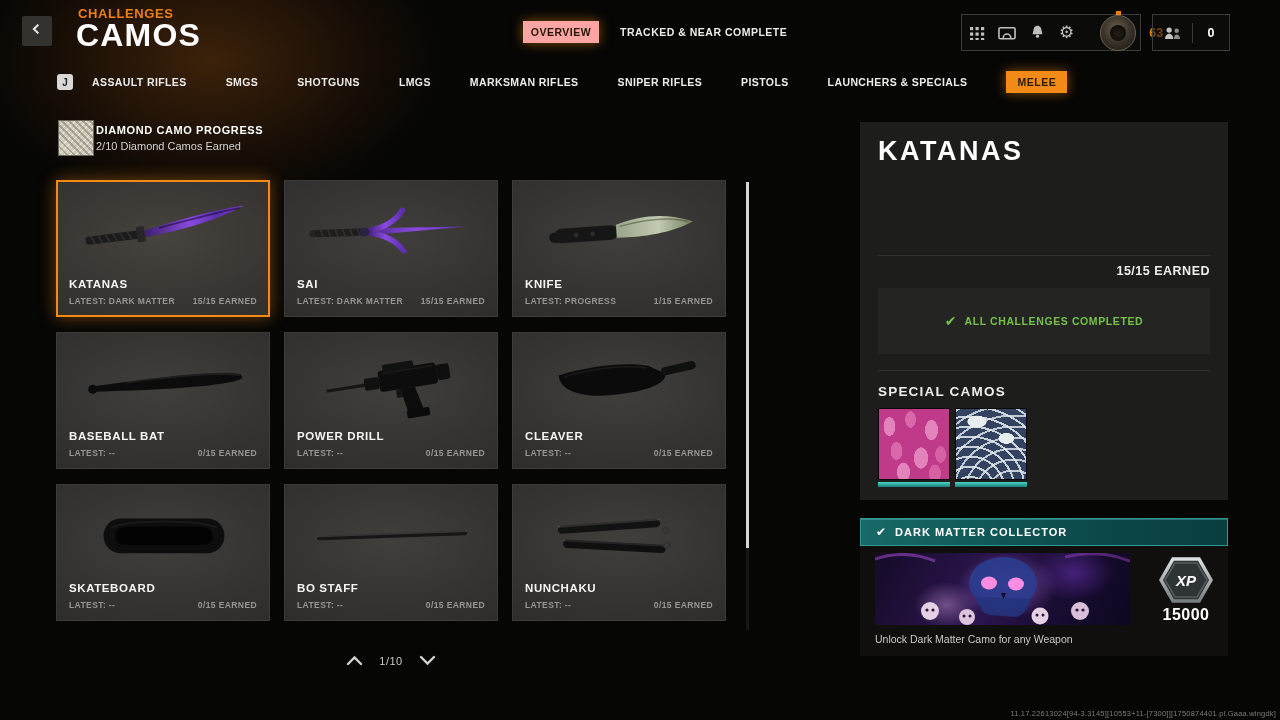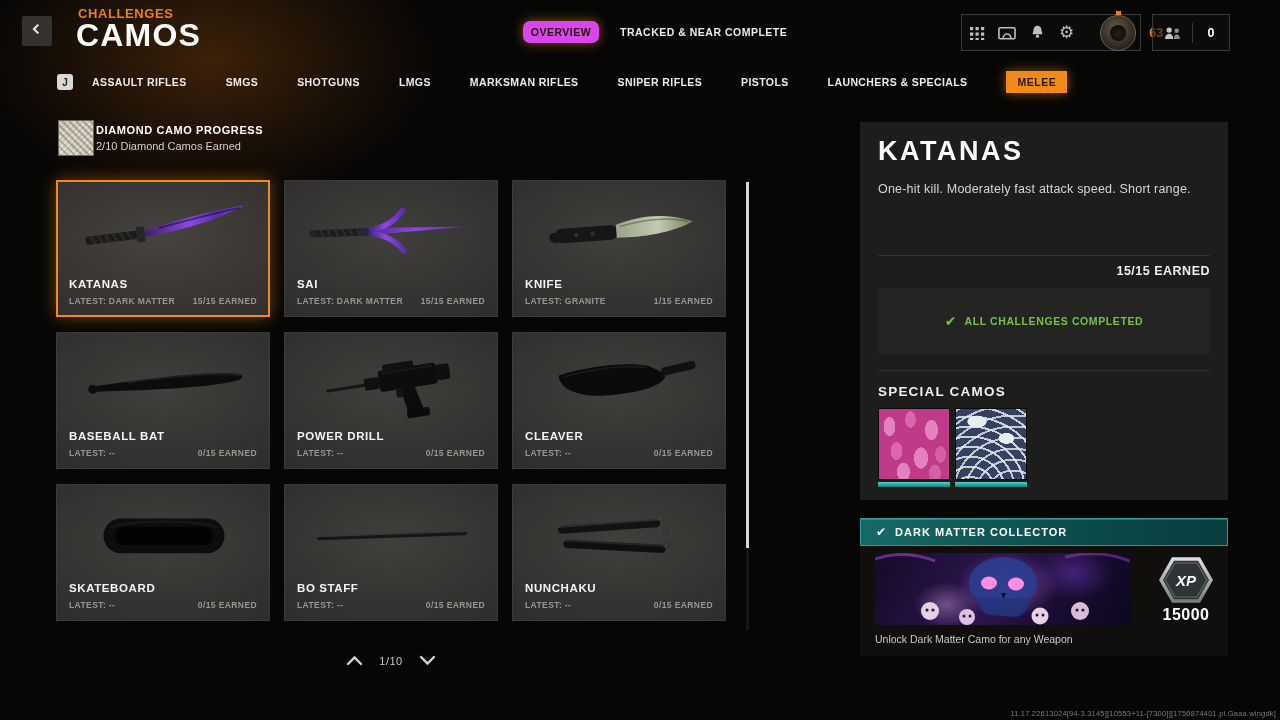--- a/index.html
+++ b/index.html
@@ -8,23 +8,23 @@
   #screen::before{content:"";position:absolute;left:-90px;top:-130px;width:600px;height:380px;
           background:radial-gradient(closest-side, rgba(214,112,22,.26), rgba(150,70,10,.10) 55%, transparent 78%);
           pointer-events:none;}
   .abs{position:absolute;}
 
   
   .back-btn{left:22px;top:16px;width:30px;height:30px;background:#34322e;border-radius:2px;
             display:flex;align-items:center;justify-content:center;}
   .breadcrumb{left:78px;top:6px;font-size:13px;font-weight:bold;color:#f07f12;letter-spacing:.6px;}
   .page-title{left:76px;top:17px;font-size:32px;font-weight:800;color:#fcfcfc;letter-spacing:1.2px;}
-  .view-tab-active{left:523px;top:21px;width:76px;height:22px;background:#d946ef;color:#241603;
+  .view-tab-active{left:523px;top:21px;width:76px;height:22px;background:#fca5a5;color:#241603;
             font-size:10.5px;font-weight:bold;letter-spacing:.5px;display:flex;align-items:center;justify-content:center;
-            box-shadow:0 0 12px rgba(242,138,24,.55);border-radius:7px;}
+            box-shadow:0 0 12px rgba(242,138,24,.55);}
   .view-tab{left:620px;top:26px;font-size:10.5px;font-weight:bold;color:#ececec;letter-spacing:.5px;}
   .hdr-box{top:14px;height:37px;border:1px solid #3b3b39;background:rgba(16,16,15,.55);
             display:flex;align-items:center;box-sizing:border-box;}
   .hdr-box1{left:961px;width:180px;padding:0 8px;gap:13px;}
   .hdr-box2{left:1152px;width:78px;}
   .hdr-ic{display:flex;align-items:center;justify-content:center;width:18px;height:18px;}
   .gear-glyph{font-family:"DejaVu Sans",sans-serif;font-size:17px;color:#bdbdbd;line-height:1;}
   .vdiv{width:1px;height:20px;background:#3a3a38;}
   .emblem{position:relative;width:36px;height:36px;border-radius:50%;flex:0 0 auto;
           background:radial-gradient(circle at 45% 38%, #6b5f4c 0%, #3a332a 48%, #14110c 100%);
@@ -272,21 +272,21 @@
           <path d="M26 45 q-7 4 -1 10 l7 2 q-4 -7 -1 -12 Z" fill="#141414"></path>
           <rect x="28" y="41" width="70" height="16" rx="8" fill="#161616"></rect>
           <circle cx="52" cy="49" r="2.5" fill="#2d2d2d"></circle>
             <circle cx="70" cy="49" r="2.5" fill="#2d2d2d"></circle>
           <path d="M96 41 C125 32 152 32 180 43 C158 54 122 57 96 55 Z" fill="url(#gg)"></path>
           <path d="M100 43 C130 37 155 36 175 43" stroke="rgba(60,70,45,.5)" stroke-width="1.5" fill="none"></path>
         </g>
       </svg>
       <div class="c-name">KNIFE</div>
       <div class="c-meta">
-          <span>LATEST: GRANITE</span>
+          <span>LATEST: PROGRESS</span>
           <span>1/15 EARNED</span>
         </div>
     </div>
 
     <div class="card">
       <svg class="wsvg" width="190" height="88" viewBox="0 0 200 96">
         <g transform="rotate(-5 100 48)" fill="#0c0c0c">
           <circle cx="22" cy="48" r="5"></circle>
           <path d="M24 45 L62 43 C120 40 172 41 184 46 C186 48 186 50 184 51 C172 56 120 56 62 53 L24 51 Z"></path>
           <path d="M60 44 C120 41 170 42 183 47" stroke="rgba(255,255,255,.07)" stroke-width="2" fill="none"></path>
@@ -397,21 +397,20 @@
     <span class="pg-label">1/10</span>
     <span>
       <svg width="17" height="11" viewBox="0 0 17 11">
           <polyline points="2,2 8.5,8.5 15,2" fill="none" stroke="#d2d2d2" stroke-width="2.4" stroke-linecap="round"></polyline>
         </svg>
     </span>
   </div>
 
   <div class="abs panel">
     <div class="d-title">KATANAS</div>
-    <div class="d-desc">One-hit kill. Moderately fast attack speed. Short range.</div>
     <div class="d-div1"></div>
     <div class="d-earned">15/15 EARNED</div>
     <div class="d-complete">
       <span class="d-check">✔</span>
       <span class="d-complete-label">ALL CHALLENGES COMPLETED</span>
     </div>
     <div class="d-div2"></div>
     <div class="d-special">SPECIAL CAMOS</div>
     <div class="swatches">
       <div class="swatch">

